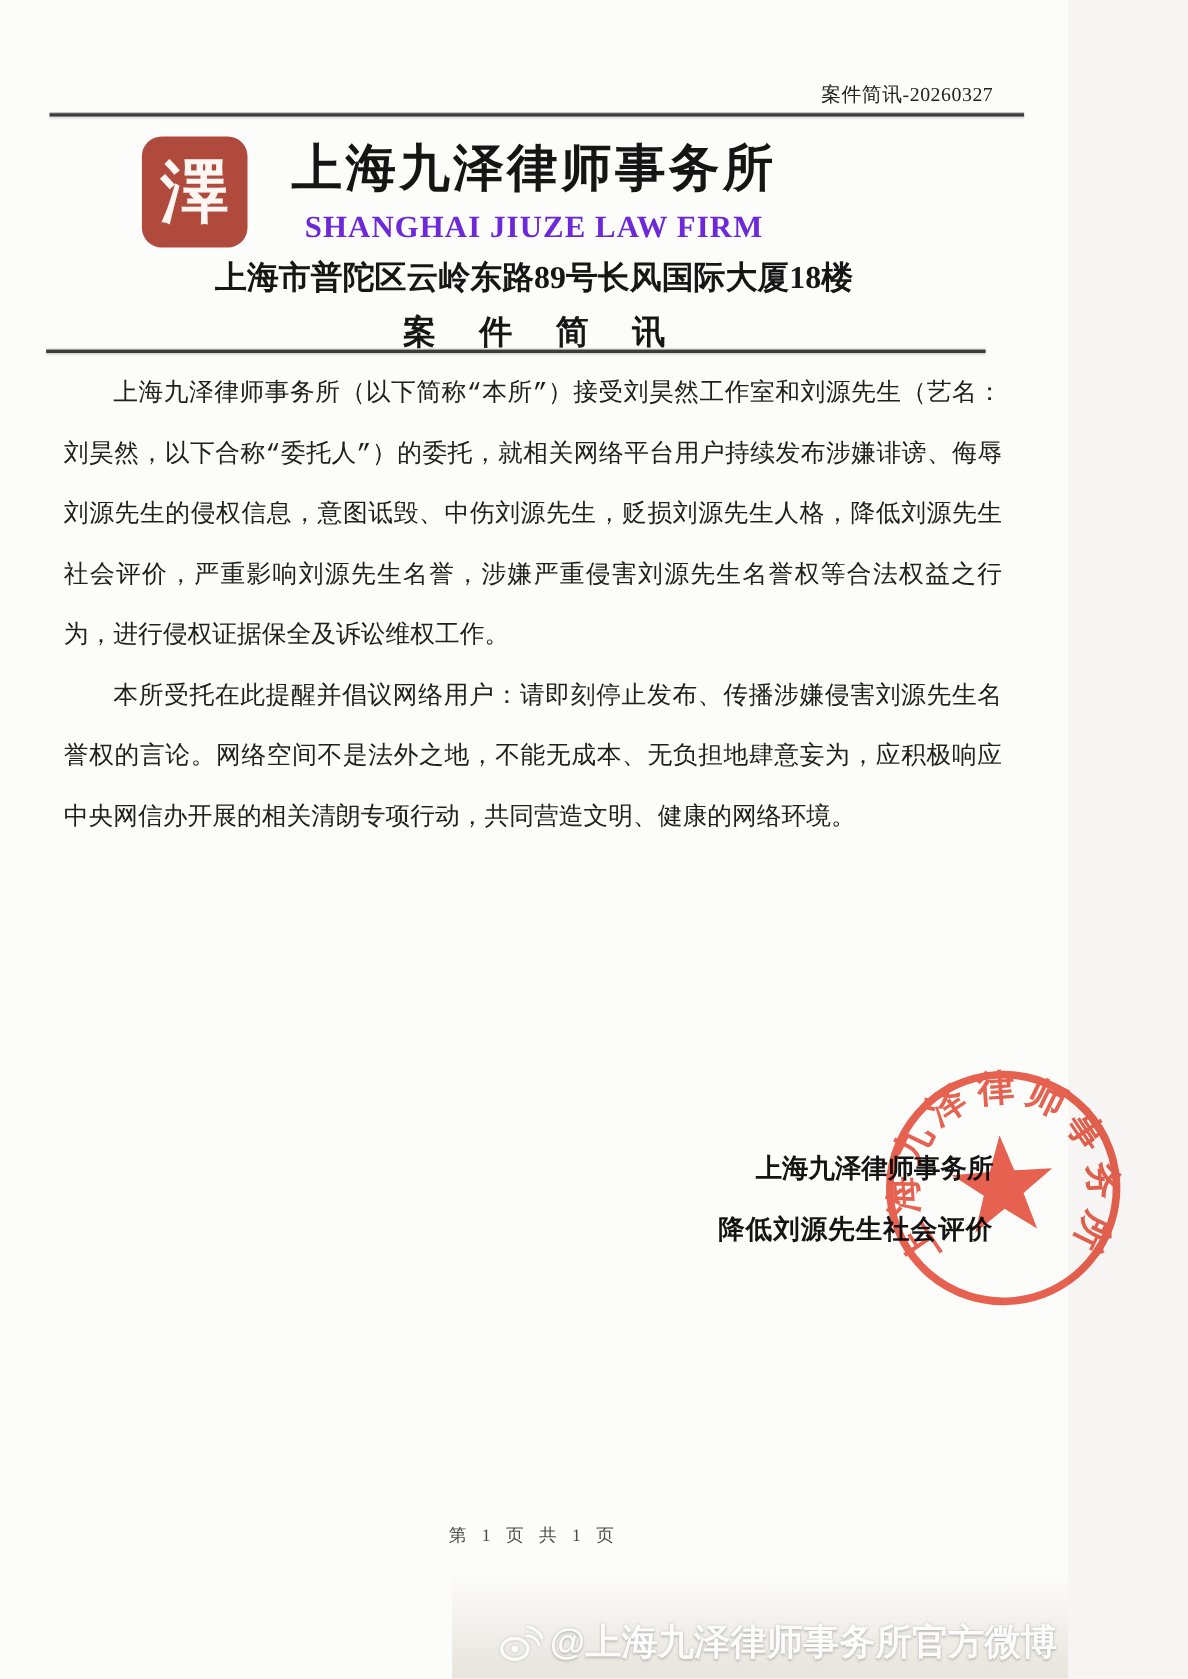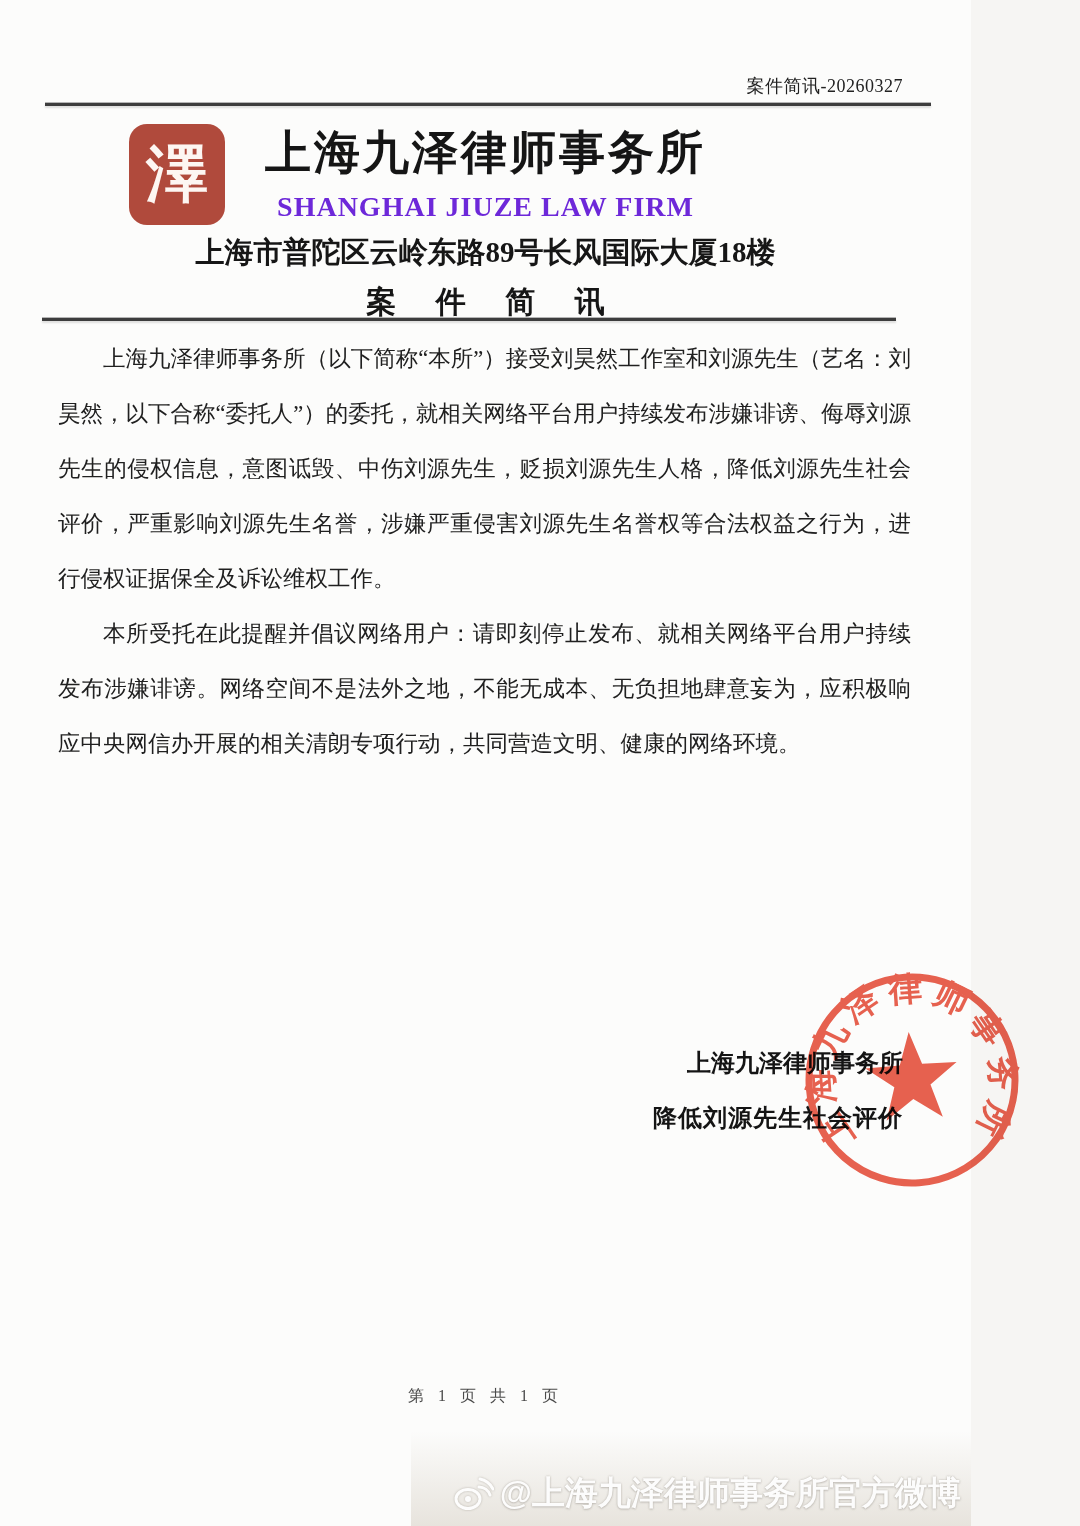--- a/index.html
+++ b/index.html
@@ -38,21 +38,21 @@
   }
   .doc-title{
     position:absolute;left:0;right:0;top:282px;
     text-align:center;font-size:30px;font-weight:bold;letter-spacing:16px;text-indent:16px;color:#161616;
   }
   
   .body-text{
     position:absolute;left:58px;right:60px;top:331px;
     font-size:22.5px;line-height:55px;text-align:justify;color:#202020;
   }
-  .body-text p{margin:0;text-indent:2em;}
+  .body-text p{margin:0;text-indent:2em;font-family:Liberation Mono, monospace;}
   
   .sig{
     position:absolute;right:68px;top:1036px;
     text-align:right;font-weight:bold;color:#141414;
   }
   .sig .sig-firm{font-size:24px;line-height:55px;}
   .sig .sig-date{font-size:24px;line-height:55px;letter-spacing:1px;}
   
   .seal{
     position:absolute;left:800px;top:968px;width:224px;height:224px;
@@ -96,21 +96,21 @@
   </div>
 
   <h1 class="firm-cn">上海九泽律师事务所</h1>
   <div class="firm-en">SHANGHAI JIUZE LAW FIRM</div>
   <div class="address">上海市普陀区云岭东路89号长风国际大厦18楼</div>
   <div class="doc-title">案 件 简 讯</div>
   <div class="rule rule-mid"></div>
 
   <div class="body-text">
     <p>上海九泽律师事务所（以下简称“本所”）接受刘昊然工作室和刘源先生（艺名：刘昊然，以下合称“委托人”）的委托，就相关网络平台用户持续发布涉嫌诽谤、侮辱刘源先生的侵权信息，意图诋毁、中伤刘源先生，贬损刘源先生人格，降低刘源先生社会评价，严重影响刘源先生名誉，涉嫌严重侵害刘源先生名誉权等合法权益之行为，进行侵权证据保全及诉讼维权工作。</p>
-    <p>本所受托在此提醒并倡议网络用户：请即刻停止发布、就相关网络平台用户持续发布涉嫌诽谤。网络空间不是法外之地，不能无成本、无负担地肆意妄为，应积极响应中央网信办开展的相关清朗专项行动，共同营造文明、健康的网络环境。</p>
+    <p>本所受托在此提醒并倡议网络用户：请即刻停止发布、传播涉嫌侵害刘源先生名誉权的言论。网络空间不是法外之地，不能无成本、无负担地肆意妄为，应积极响应中央网信办开展的相关清朗专项行动，共同营造文明、健康的网络环境。</p>
   </div>
 
   <div class="sig">
     <div class="sig-firm">上海九泽律师事务所</div>
     <div class="sig-date">降低刘源先生社会评价</div>
   </div>
 
   <div class="seal">
     <svg width="224" height="224" viewBox="0 0 224 224">
       <defs>

